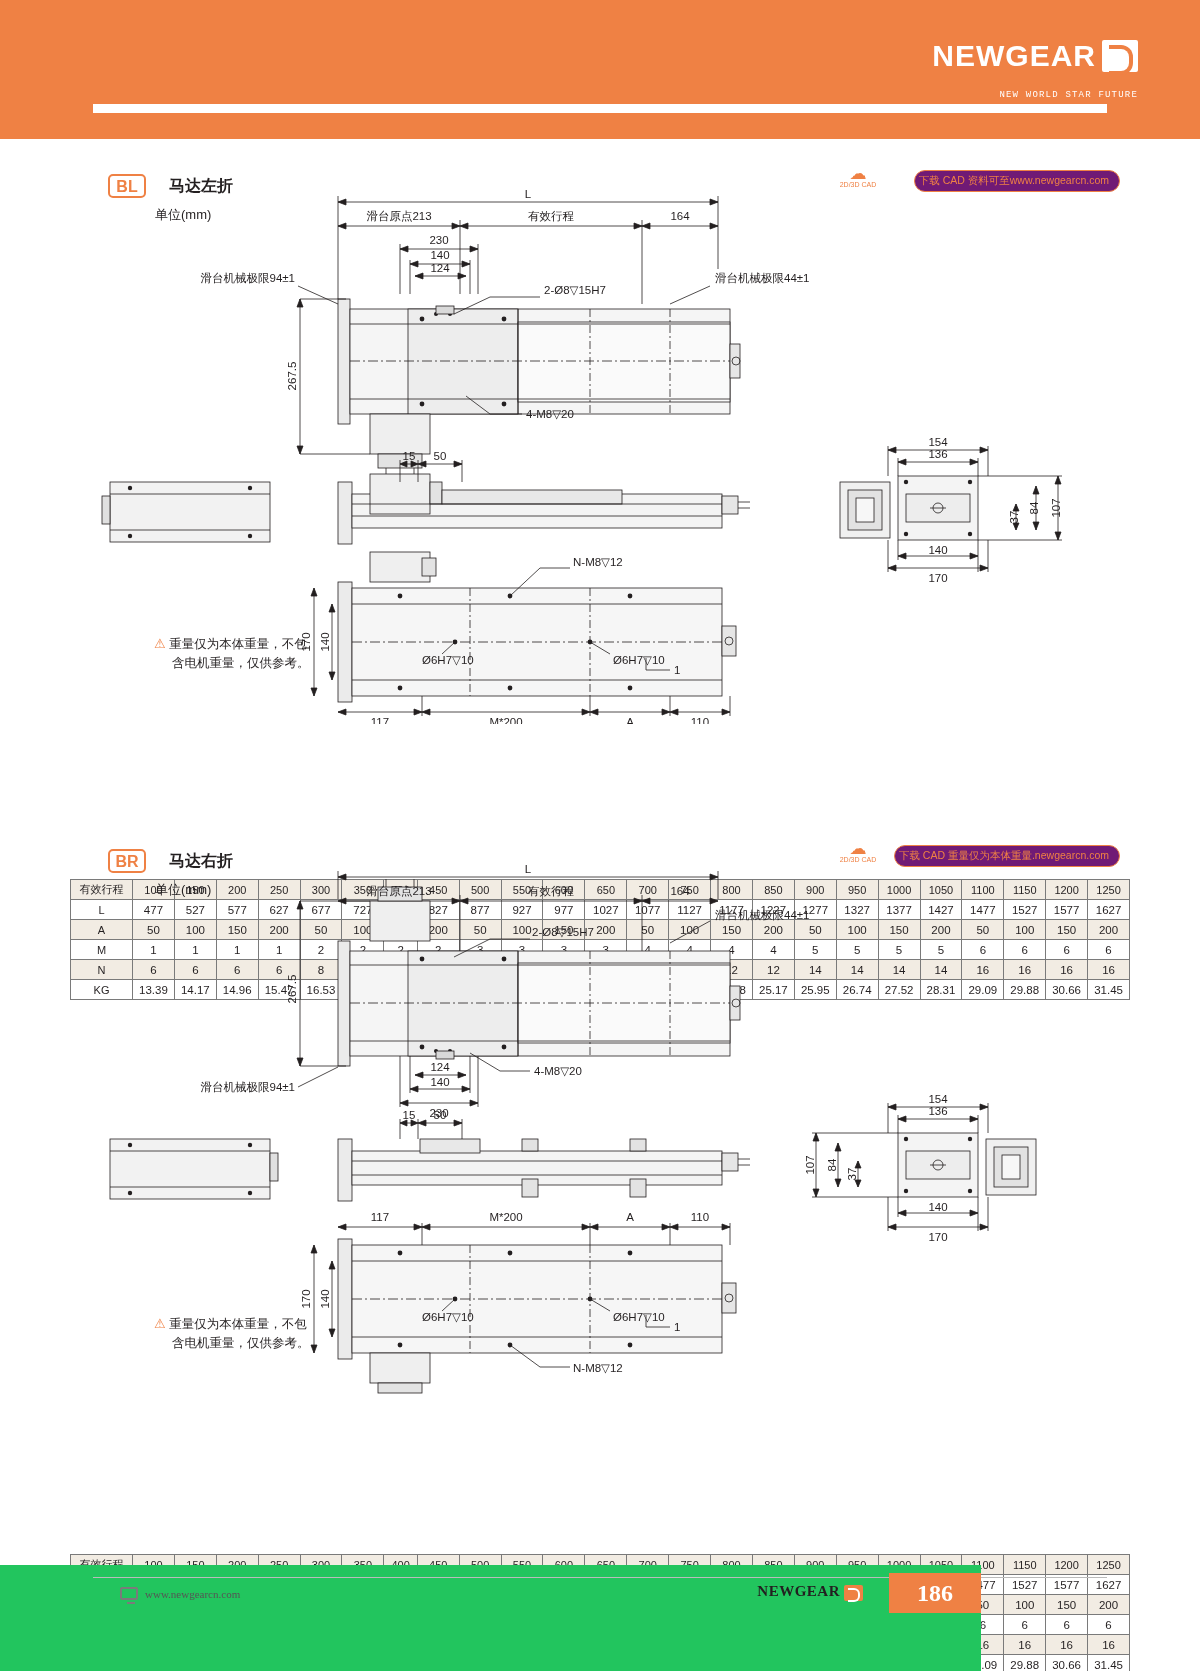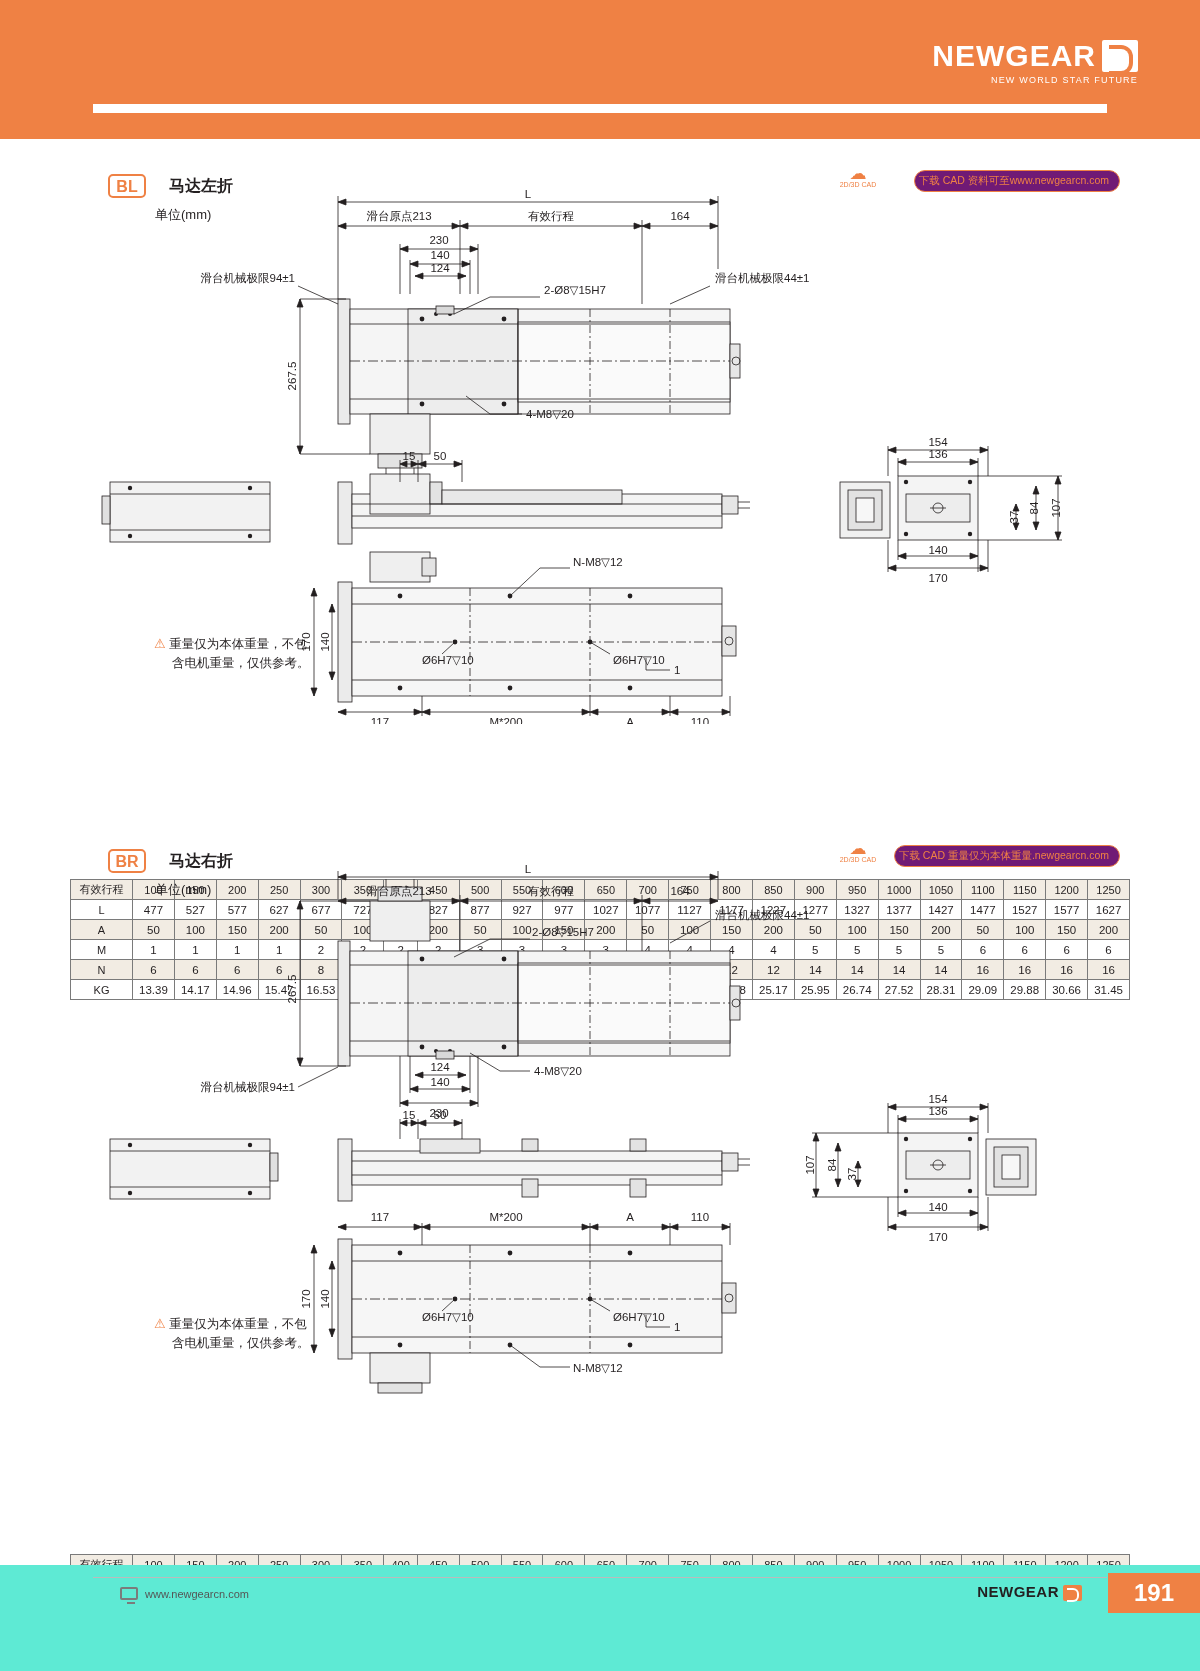--- a/index.html
+++ b/index.html
@@ -37,21 +37,21 @@
   }
   .brand-mark {
     display:inline-block; vertical-align:middle; width:36px; height:32px;
     margin-left:6px; background:#ffffff; position:relative; border-radius:2px;
   }
   .brand-mark:after{
     content:""; position:absolute; left:7px; top:5px; width:20px; height:22px;
     border:4px solid #ef8144; border-left:none; border-radius:0 12px 12px 0;
   }
   .brand-tag {
-    font-size:9px; letter-spacing:1.2px; color:#ffffff; margin-top:3px;
+    font-size:9px; letter-spacing:1.2px; color:#ffffff; margin-top:18px;font-family:Liberation Mono, monospace;
   }
   
   .page { position:absolute; left:0; top:139px; width:1200px; height:1400px; }
   .panel { position:absolute; left:70px; width:1060px; }
   .panel-a { top:25px; height:560px; }
   .panel-b { top:700px; height:560px; }
 
   .badge-row { position:absolute; left:38px; top:10px; display:flex; align-items:center; }
   .badge {
     width:38px; height:24px; border:2px solid #ef8144; border-radius:5px;
@@ -90,21 +90,21 @@
     border:1px solid #7a7a7a; text-align:center; height:20px; padding:0 1px;
     font-weight:normal; color:#231f20; white-space:nowrap;
   }
   .spec-table .rowhead { width:62px; font-size:11px; }
   .spec-table tr.hdr td { background:#f2ece3; font-size:11px; }
   .spec-table tr.alt td { background:#f2ece3; }
   .table-a { top:740px; }
   .table-b { top:1415px; }
 
   
-  .footer { position:absolute; left:0; top:1565px; width:1200px; height:106px; background:#5eead4; }
+  .footer { position:absolute; left:0; top:1565px; width:981px; height:106px; background:#22c55e;font-family:Liberation Serif, serif; }
   .footer-line { position:absolute; left:93px; top:12px; width:1014px; height:1px; background:#bbb; }
   .footer-left { position:absolute; left:120px; top:22px; display:flex; align-items:center; font-size:11px; color:#555; }
   .monitor {
     width:18px; height:13px; border:2px solid #7b7b7b; border-radius:2px; margin-right:7px;
     position:relative;
   }
   .monitor:after{ content:""; position:absolute; left:5px; top:13px; width:8px; height:2px; background:#7b7b7b;}
   .footer-brand { position:absolute; right:118px; top:18px; color:#231f20; font-weight:bold; font-size:15px; letter-spacing:0.5px;}
   .footer-brand .fm {
     display:inline-block; width:19px; height:16px; background:#ef8144; margin-left:4px;
@@ -1014,14 +1014,14 @@
 
 <div class="footer">
   <div class="footer-line"></div>
   <div class="footer-left">
     <span class="monitor"></span>
     <span>www.newgearcn.com</span>
   </div>
   <div class="footer-brand">
     <span>NEWGEAR</span><span class="fm"></span>
   </div>
-  <div class="page-num">191</div>
+  <div class="page-num">186</div>
 </div>
 
 </body></html>

